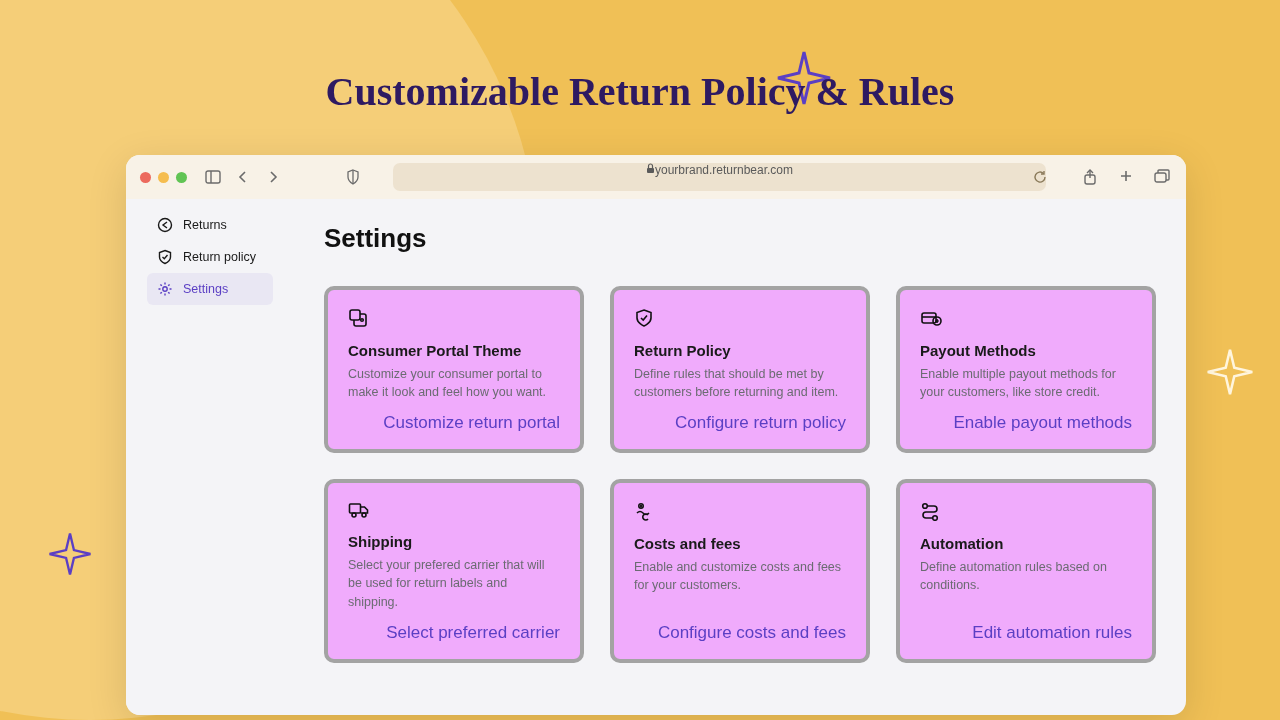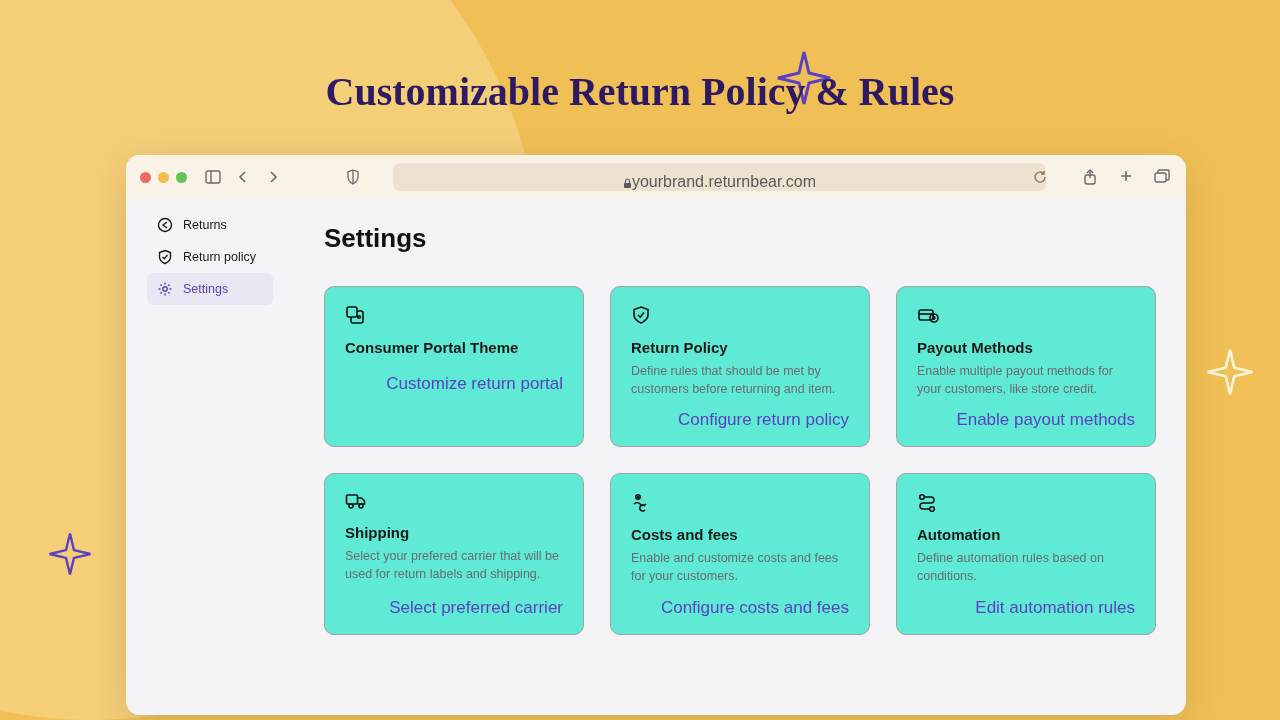--- a/index.html
+++ b/index.html
@@ -48,22 +48,22 @@
   gap: 10px;
 }
 .dots { display: flex; gap: 7px; margin-right: 6px;}
 .dot { width: 11px; height: 11px; border-radius: 50%; }
 .dot.r{background:#ec6a5e}.dot.y{background:#f5bd4f}.dot.g{background:#61c454}
 .tb-icon { color:#6b6b6b; width:20px; display:flex; justify-content:center; }
 .addr {
   flex:1; height:28px;
   background:#ede2cf;
   border-radius:7px;
-  display:flex; align-items:flex-end; justify-content:center;
-  font-size:16px; color:#5a5a5a;
+  display:flex; align-items:flex-start; justify-content:center;
+  font-size:12px; color:#5a5a5a;
   margin: 0 20px;
 }
 .addr .lock{font-size:10px;}
 .tb-right{display:flex;gap:16px;color:#555;}
 .app-body { display:flex; height: calc(100% - 44px); }
 .sidebar {
   width:168px;
   background:#f4f4f7;
   padding:10px 21px;
 }
@@ -79,22 +79,22 @@
 .main {
   flex:1; padding: 24px 30px; overflow:auto;
 }
 .page-title{ font-size:26px; font-weight:700; color:#111; margin-bottom:32px;}
 .cards{
   display:grid;
   grid-template-columns: repeat(3, 1fr);
   gap:26px;
 }
 .card{
-  background:#5eead4;
-  border:1px solid #a3a3a3;
+  background:#f0abfc;
+  border:4px solid #a3a3a3;
   border-radius:10px;
   padding:18px 20px 16px;
   display:flex; flex-direction:column;
   min-height:146px;
 }
 .card .ic{ color:#111; margin-bottom:10px; }
 .card h3{ font-size:15px; font-weight:600; color:#1a1a1a; margin-bottom:6px;}
 .card p{ font-size:12.5px; color:#6b6b72; line-height:1.45; flex:1;}
 .card .action{
   text-align:right;
@@ -233,20 +233,21 @@
 
         <div class="card">
           <span class="ic">
             <svg width="20" height="20" viewBox="0 0 20 20" fill="none" stroke="currentColor" stroke-width="1.6">
                 <rect x="2" y="2" width="10" height="10" rx="2"></rect>
                 <path d="M12 6 h4 a2 2 0 0 1 2 2 v8 a2 2 0 0 1 -2 2 h-8 a2 2 0 0 1 -2 -2 v-4"></path>
                 <circle cx="14" cy="12" r="1.3"></circle>
               </svg>
           </span>
           <h3>Consumer Portal Theme</h3>
+          <p>Customize your consumer portal to make it look and feel how you want.</p>
           <div class="action">Customize return portal</div>
         </div>
 
         <div class="card">
           <span class="ic">
             <svg width="20" height="20" viewBox="0 0 20 20" fill="none" stroke="currentColor" stroke-width="1.6">
                 <path d="M10 2 L17 4.5 V10 C17 15 10 18 10 18 C10 18 3 15 3 10 V4.5 Z"></path>
                 <polyline points="7,10 9.2,12 13,7.5"></polyline>
               </svg>
           </span>

